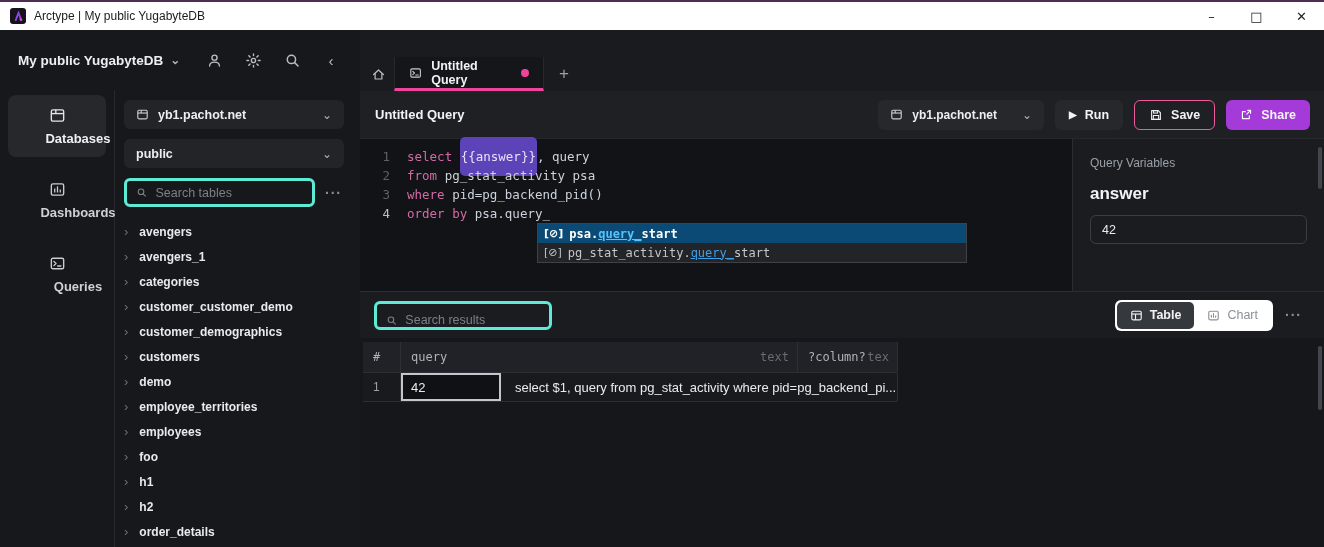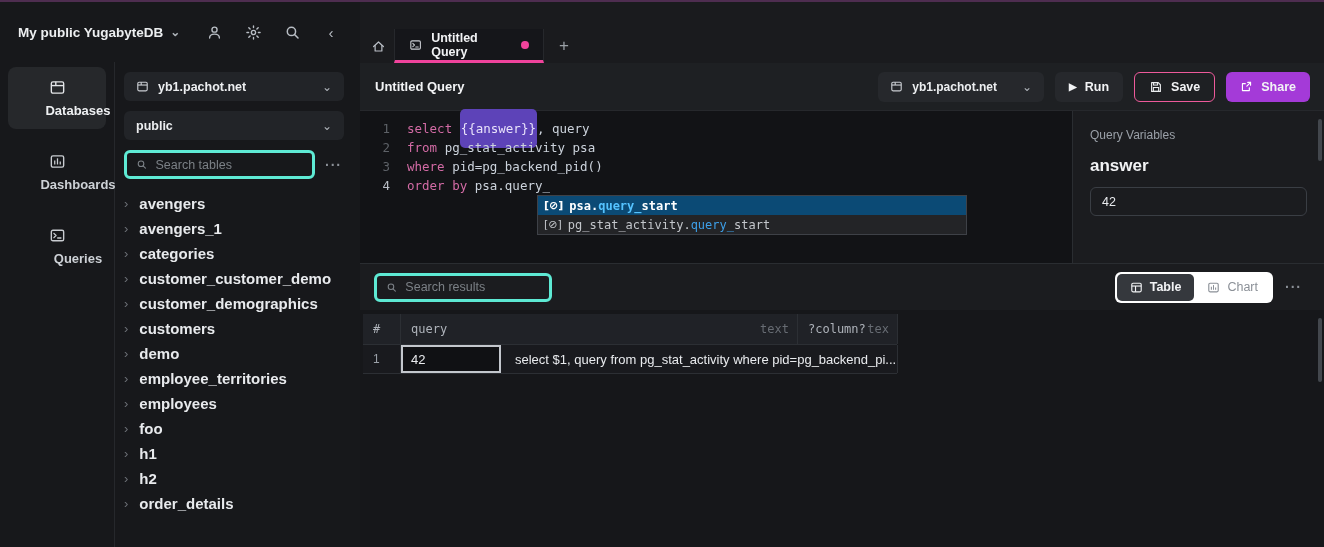--- a/index.html
+++ b/index.html
@@ -47,21 +47,21 @@
   .search-input { flex:1; height:29px; background:transparent; border:3px solid #5eead4;
     border-radius:6px; display:flex; align-items:center; padding:0 9px; gap:8px; }
   .search-input input { background:transparent; border:none; outline:none; color:#d7dadd;
     font-size:12.5px; width:100%; font-family:"Liberation Sans", sans-serif; }
   .search-input input::placeholder { color:#7b8086; }
   .dots-btn { color:#8b9097; font-size:14px; letter-spacing:1px; padding:0 2px 0 10px;
     cursor:pointer; font-weight:700; }
   .tables-list { flex:1; overflow:hidden; }
   .table-item { display:flex; align-items:center; gap:11px; height:25px; cursor:pointer; }
   .table-item .chev { color:#6d7177; font-size:13px; line-height:1; }
-  .table-item .tlabel { color:#e8eaed; font-size:15px; font-weight:600; }
+  .table-item .tlabel { color:#e8eaed; font-size:12px; font-weight:600; }
 
   
   .main { flex:1; display:flex; flex-direction:column; min-width:0; position:relative;
     background:#16171a; }
   .tabbar { height:61px; background:#1a1b1e; display:flex; align-items:flex-end;
     padding-left:2px; flex:0 0 auto; }
   .home-tab { width:32px; height:34px; display:flex; align-items:center; justify-content:center;
     color:#b9bec5; cursor:pointer; }
   .tab { height:34px; width:150px; background:#15161a; border-left:1px solid #26282c;
     border-right:1px solid #26282c; border-bottom:3px solid #f0439c; display:flex;
@@ -93,37 +93,37 @@
   .gutter.active { color:#b9bec6; }
   .seg-kw { color:#d36ba5; }
   .seg-pl { color:#ccd3dc; }
   .seg-var { background:#5d43b8; color:#e9e3fb; border-radius:5px; padding:12px 1px; }
   .autocomplete { position:absolute; left:177px; top:84px; width:430px; background:#232427;
     border:1px solid #3e4147; z-index:5; font-size:12px; }
   .ac-row { height:19px; display:flex; align-items:center; padding:0 6px; gap:6px;
     color:#c3c6cb; cursor:pointer; }
   .ac-row.selected { background:#0b4a75; color:#ffffff; font-weight:700; }
   .ac-icon { font-family:"DejaVu Sans", sans-serif; font-size:11px; }
-  .ac-match { color:#3d9fe8; }
+  .ac-match { color:#3d9fe8;text-decoration:underline; }
   .ac-row.selected .ac-match { color:#55c3ff; }
 
   .vars-panel { width:252px; flex:0 0 auto; background:#1b1c1f; border-left:1px solid #2a2d31;
     padding:17px 17px 0 17px; position:relative; }
   .vars-title { color:#9aa0a8; font-size:12px; margin-bottom:14px; }
   .var-name { color:#f2f3f5; font-size:17px; font-weight:700; margin-bottom:11px; }
   .var-input { width:100%; height:29px; background:transparent; border:1px solid #3a3e44;
     border-radius:6px; color:#e9ebee; font-size:12.5px; padding:0 11px; outline:none;
     font-family:"Liberation Sans", sans-serif; }
   .scroll-thumb { position:absolute; width:4px; background:#43474d; border-radius:2px; }
 
   .results { flex:1; background:#16171a; border-top:1px solid #2a2d31; min-height:0;
     position:relative; }
   .results-toolbar { height:46px; background:#1b1c1f; display:flex; align-items:center;
     padding:0 20px 0 14px; }
-  .results-toolbar .search-input { width:178px; flex:none; }
+  .results-toolbar .search-input { width:178px; flex:none;align-items:flex-end; }
   .rt-right { margin-left:auto; display:flex; align-items:center; gap:12px; }
   .segmented { background:#ffffff; border-radius:6px; padding:2px; display:flex; }
   .seg-btn { height:27px; border-radius:5px; display:flex; align-items:center; gap:7px;
     padding:0 13px; font-size:12.5px; color:#8b9097; cursor:pointer; }
   .seg-btn.selected { background:#35383d; color:#f2f3f5; font-weight:700; }
 
   .results-table { margin:4px 0 0 3px; width:534px;
     font-size:13px; }
   .res-hrow, .res-row { display:flex; }
   .res-hrow { height:30px; background:#202227; }
@@ -143,20 +143,34 @@
   .hc-query { width:397px; flex:none; }
   .selected-cell { outline:2px solid #c3c7cd; outline-offset:-2px; background:#101114; }
 
   svg.ic { display:block; }
 </style>
 </head>
 <body>
 
 <div class="window">
 
+  <div class="titlebar">
+    <span class="logo">
+      <svg class="ic" width="11" height="11" viewBox="0 0 12 12">
+          <path d="M3 10 L6 2 L9 10" fill="none" stroke="#8b46e8" stroke-width="2" stroke-linecap="round"></path>
+          <circle cx="8.6" cy="9.4" r="1.4" fill="#e24bbe"></circle>
+        </svg>
+    </span>
+    <span class="titlebar-title">Arctype | My public YugabyteDB</span>
+    <div class="win-controls">
+      <span class="win-btn">–</span>
+      <span class="win-btn">□</span>
+      <span class="win-btn">✕</span>
+    </div>
+  </div>
 
   <div class="app">
 
     <aside class="sidebar">
       <div class="sidebar-header">
         <div class="workspace">
           <span>My public YugabyteDB</span>
           <span class="chev-txt">⌄</span>
         </div>
         <div class="header-icons">

